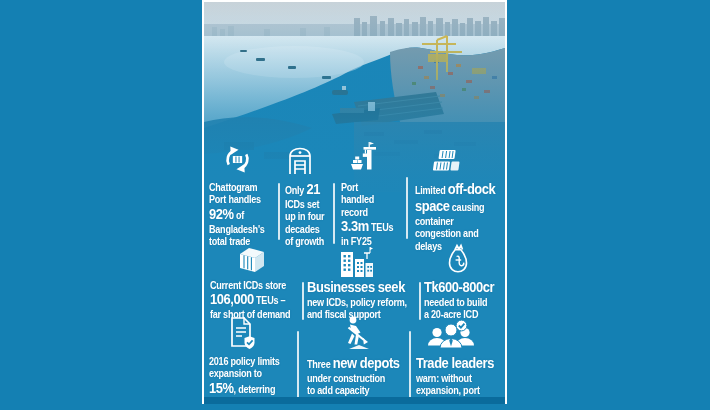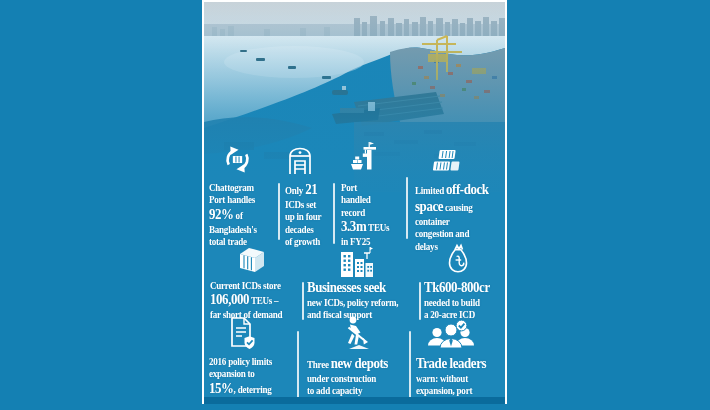--- a/index.html
+++ b/index.html
@@ -2,21 +2,21 @@
 <html><head>
 <meta charset="utf-8">
 <style>
   html,body{margin:0;padding:0;}
   body{
     width:710px;height:410px;overflow:hidden;position:relative;
     background:#1480b3;
     font-family:"Liberation Sans", sans-serif;
     -webkit-font-smoothing:antialiased;
   }
-  .stage{position:absolute;inset:0;font-family:Liberation Serif, serif;}
+  .stage{position:absolute;inset:0;}
   .card{
     position:absolute;left:202px;top:0;width:305px;height:404px;
     box-sizing:border-box;
     border-left:2px solid #fff;border-right:2px solid #fff;border-top:2px solid #fff;
     background:#1c87b9;overflow:hidden;
   }
   .photo-wrap{position:absolute;left:0;top:0;width:301px;height:240px;}
   .photo-wrap svg{display:block;filter:blur(.4px);}
   .photo-fade{
     position:absolute;left:0;top:0;width:301px;height:240px;

